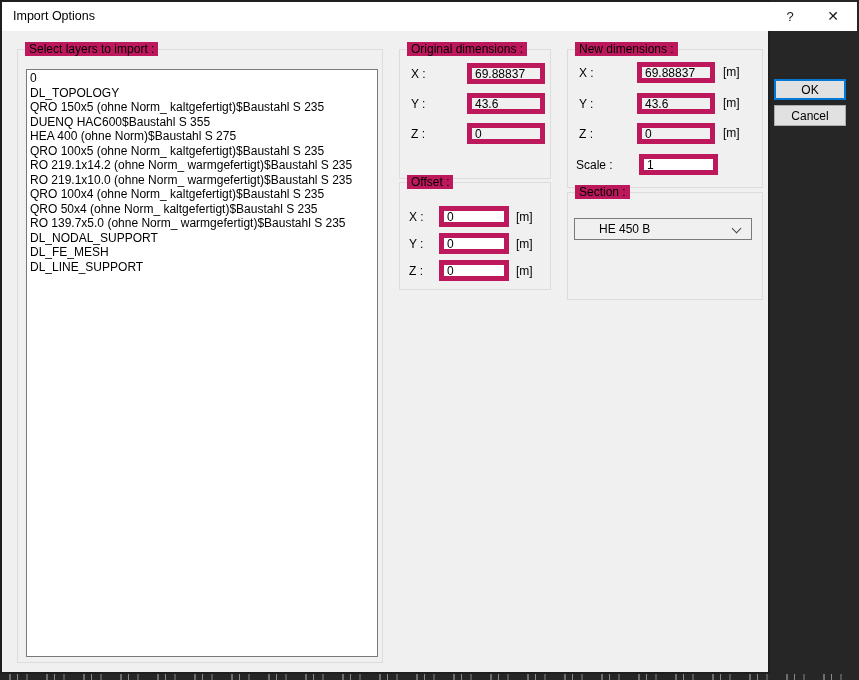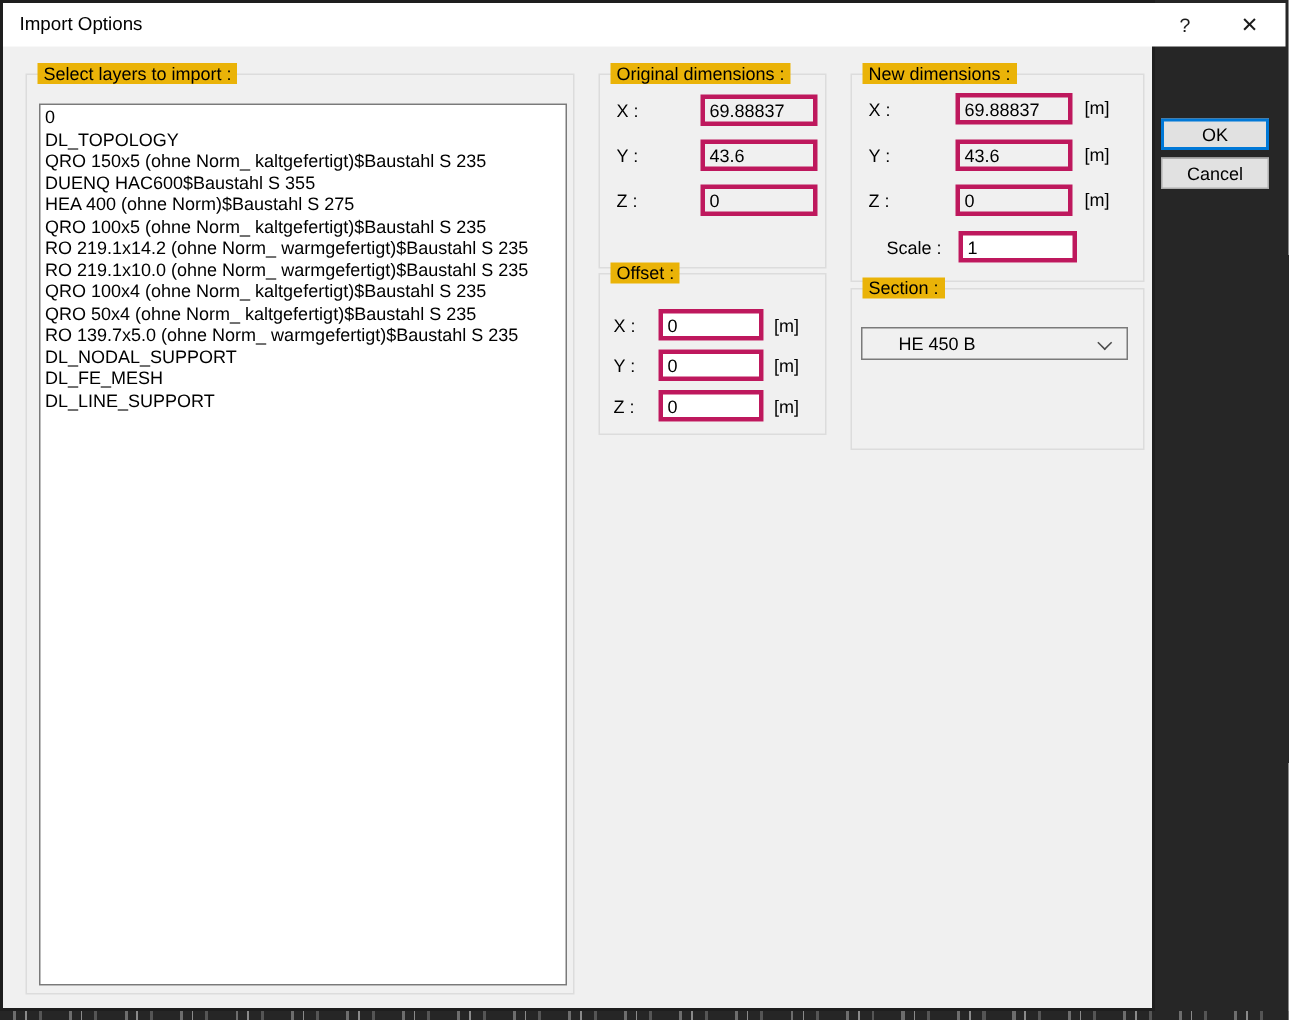--- a/index.html
+++ b/index.html
@@ -35,21 +35,21 @@
   .tb-close { left:815px; font-weight:300; }
   .body { position:absolute; left:0; top:29px; width:855px; height:641px; }
 
   .group {
     position:absolute;
     border:1px solid #dcdcdc;
     background:#f0f0f0;
   }
   .g-label {
     position:absolute; left:7px; top:-8px;
-    background:#eab308; padding:0 4px;
+    background:#be185d; padding:0 4px;
     font-size:12px; white-space:nowrap;
   }
 
   .listbox {
     position:absolute; left:8px; top:19px;
     width:352px; height:588px;
     background:#ffffff;
     border:1px solid #7a7a7a;
     overflow:hidden;
     padding:1px 0 0 3px;
@@ -60,21 +60,21 @@
   }
 
   .row-lbl {
     position:absolute; font-size:12px; white-space:nowrap;
   }
   .unit-lbl {
     position:absolute; font-size:12px; white-space:nowrap;
   }
   .field {
     position:absolute; height:21px;
-    border:3px solid #be185d;
+    border:5px solid #be185d;
     font-family:"Liberation Sans", sans-serif;
     font-size:12px; padding:0 3px;
     outline:none;
   }
   .field.ro { background:#f0f0f0; color:#000; }
   .field.ed { background:#ffffff; color:#000; }
 
   .combo {
     position:absolute;
     background:#f0f0f0;
@@ -164,21 +164,21 @@
       <span class="g-label">New dimensions :</span>
       <span class="row-lbl" style="left:11px; top:16px;">X :</span>
       <input class="field ro" style="left: 69px; top: 12px; width: 78px;" readonly="" value="69.88837">
       <span class="unit-lbl" style="left:155px; top:15px;">[m]</span>
       <span class="row-lbl" style="left:11px; top:47px;">Y :</span>
       <input class="field ro" style="left: 69px; top: 43px; width: 78px;" readonly="" value="43.6">
       <span class="unit-lbl" style="left:155px; top:46px;">[m]</span>
       <span class="row-lbl" style="left:11px; top:77px;">Z :</span>
       <input class="field ro" style="left: 69px; top: 73px; width: 78px;" readonly="" value="0">
       <span class="unit-lbl" style="left:155px; top:76px;">[m]</span>
-      <span class="row-lbl" style="left:23px; top:108px;">Scale :</span>
+      <span class="row-lbl" style="left:8px; top:108px;">Scale :</span>
       <input class="field ed" style="left: 71px; top: 104px; width: 79px;" value="1">
     </div>
 
     <div class="group" style="left:397px; top:151px; width:152px; height:108px;">
       <span class="g-label">Offset :</span>
       <span class="row-lbl" style="left:9px; top:27px;">X :</span>
       <input class="field ed" style="left: 39px; top: 23px; width: 70px;" value="0">
       <span class="unit-lbl" style="left:116px; top:27px;">[m]</span>
       <span class="row-lbl" style="left:9px; top:54px;">Y :</span>
       <input class="field ed" style="left: 39px; top: 50px; width: 70px;" value="0">

